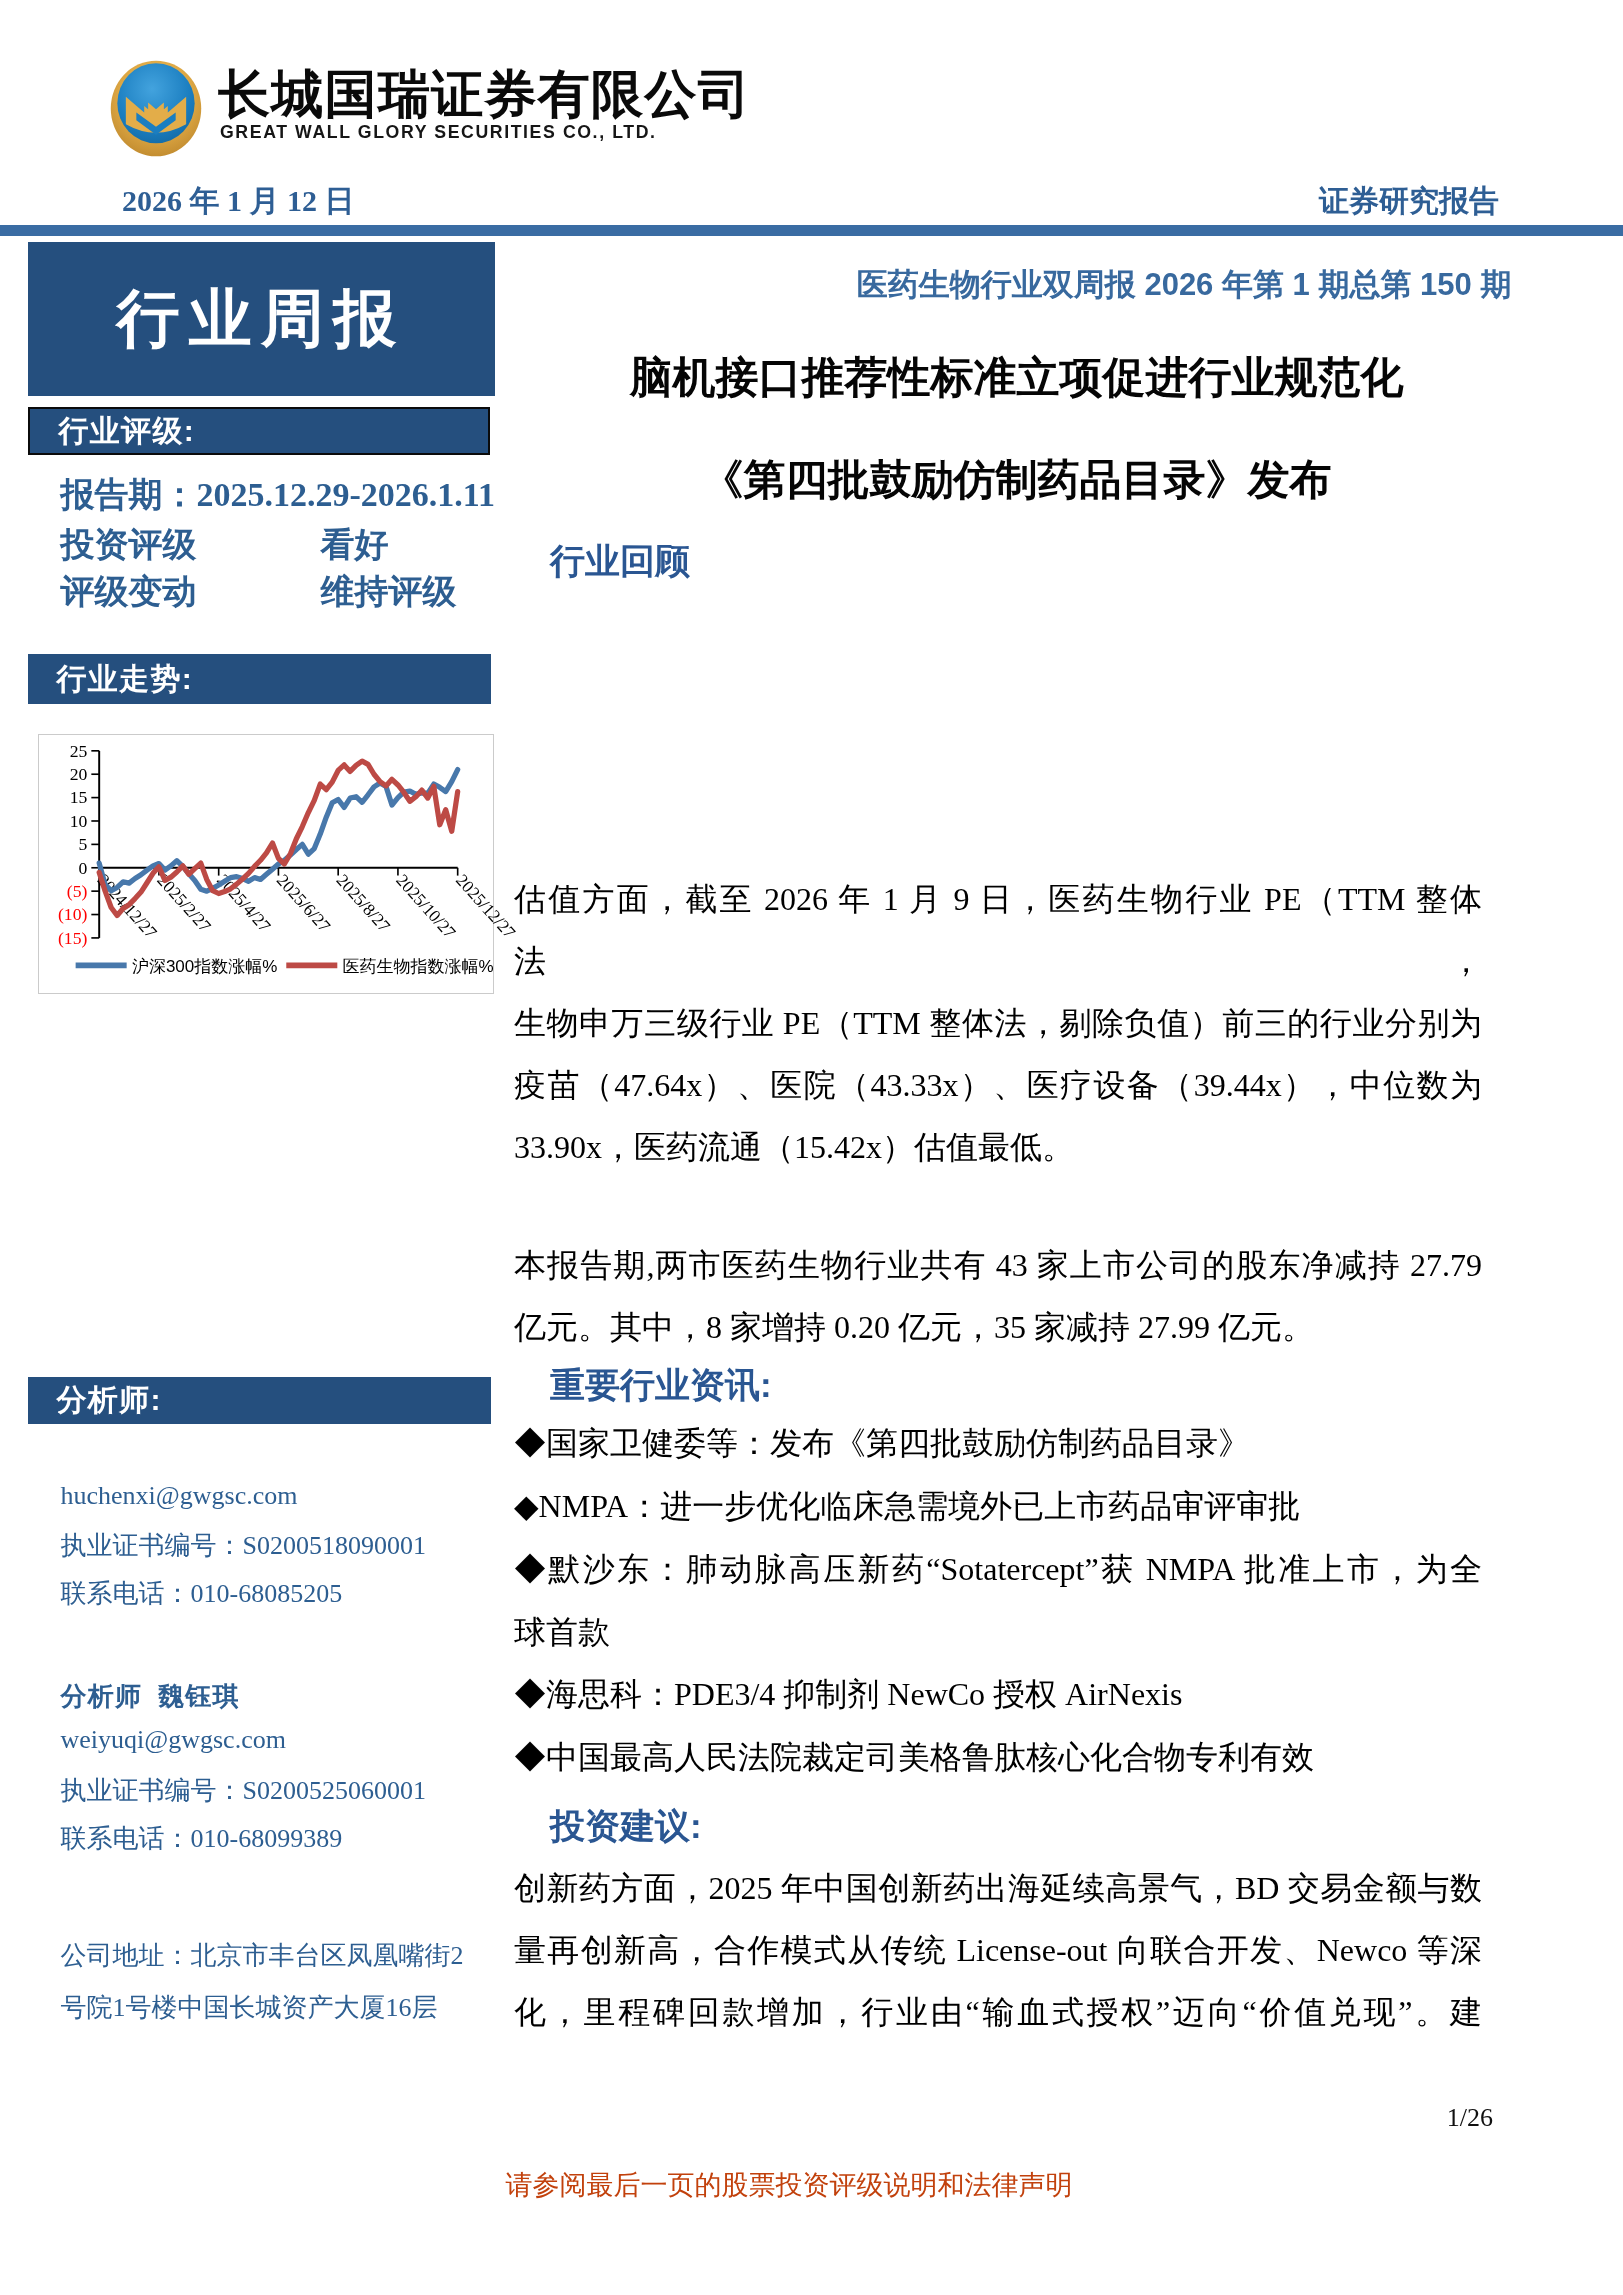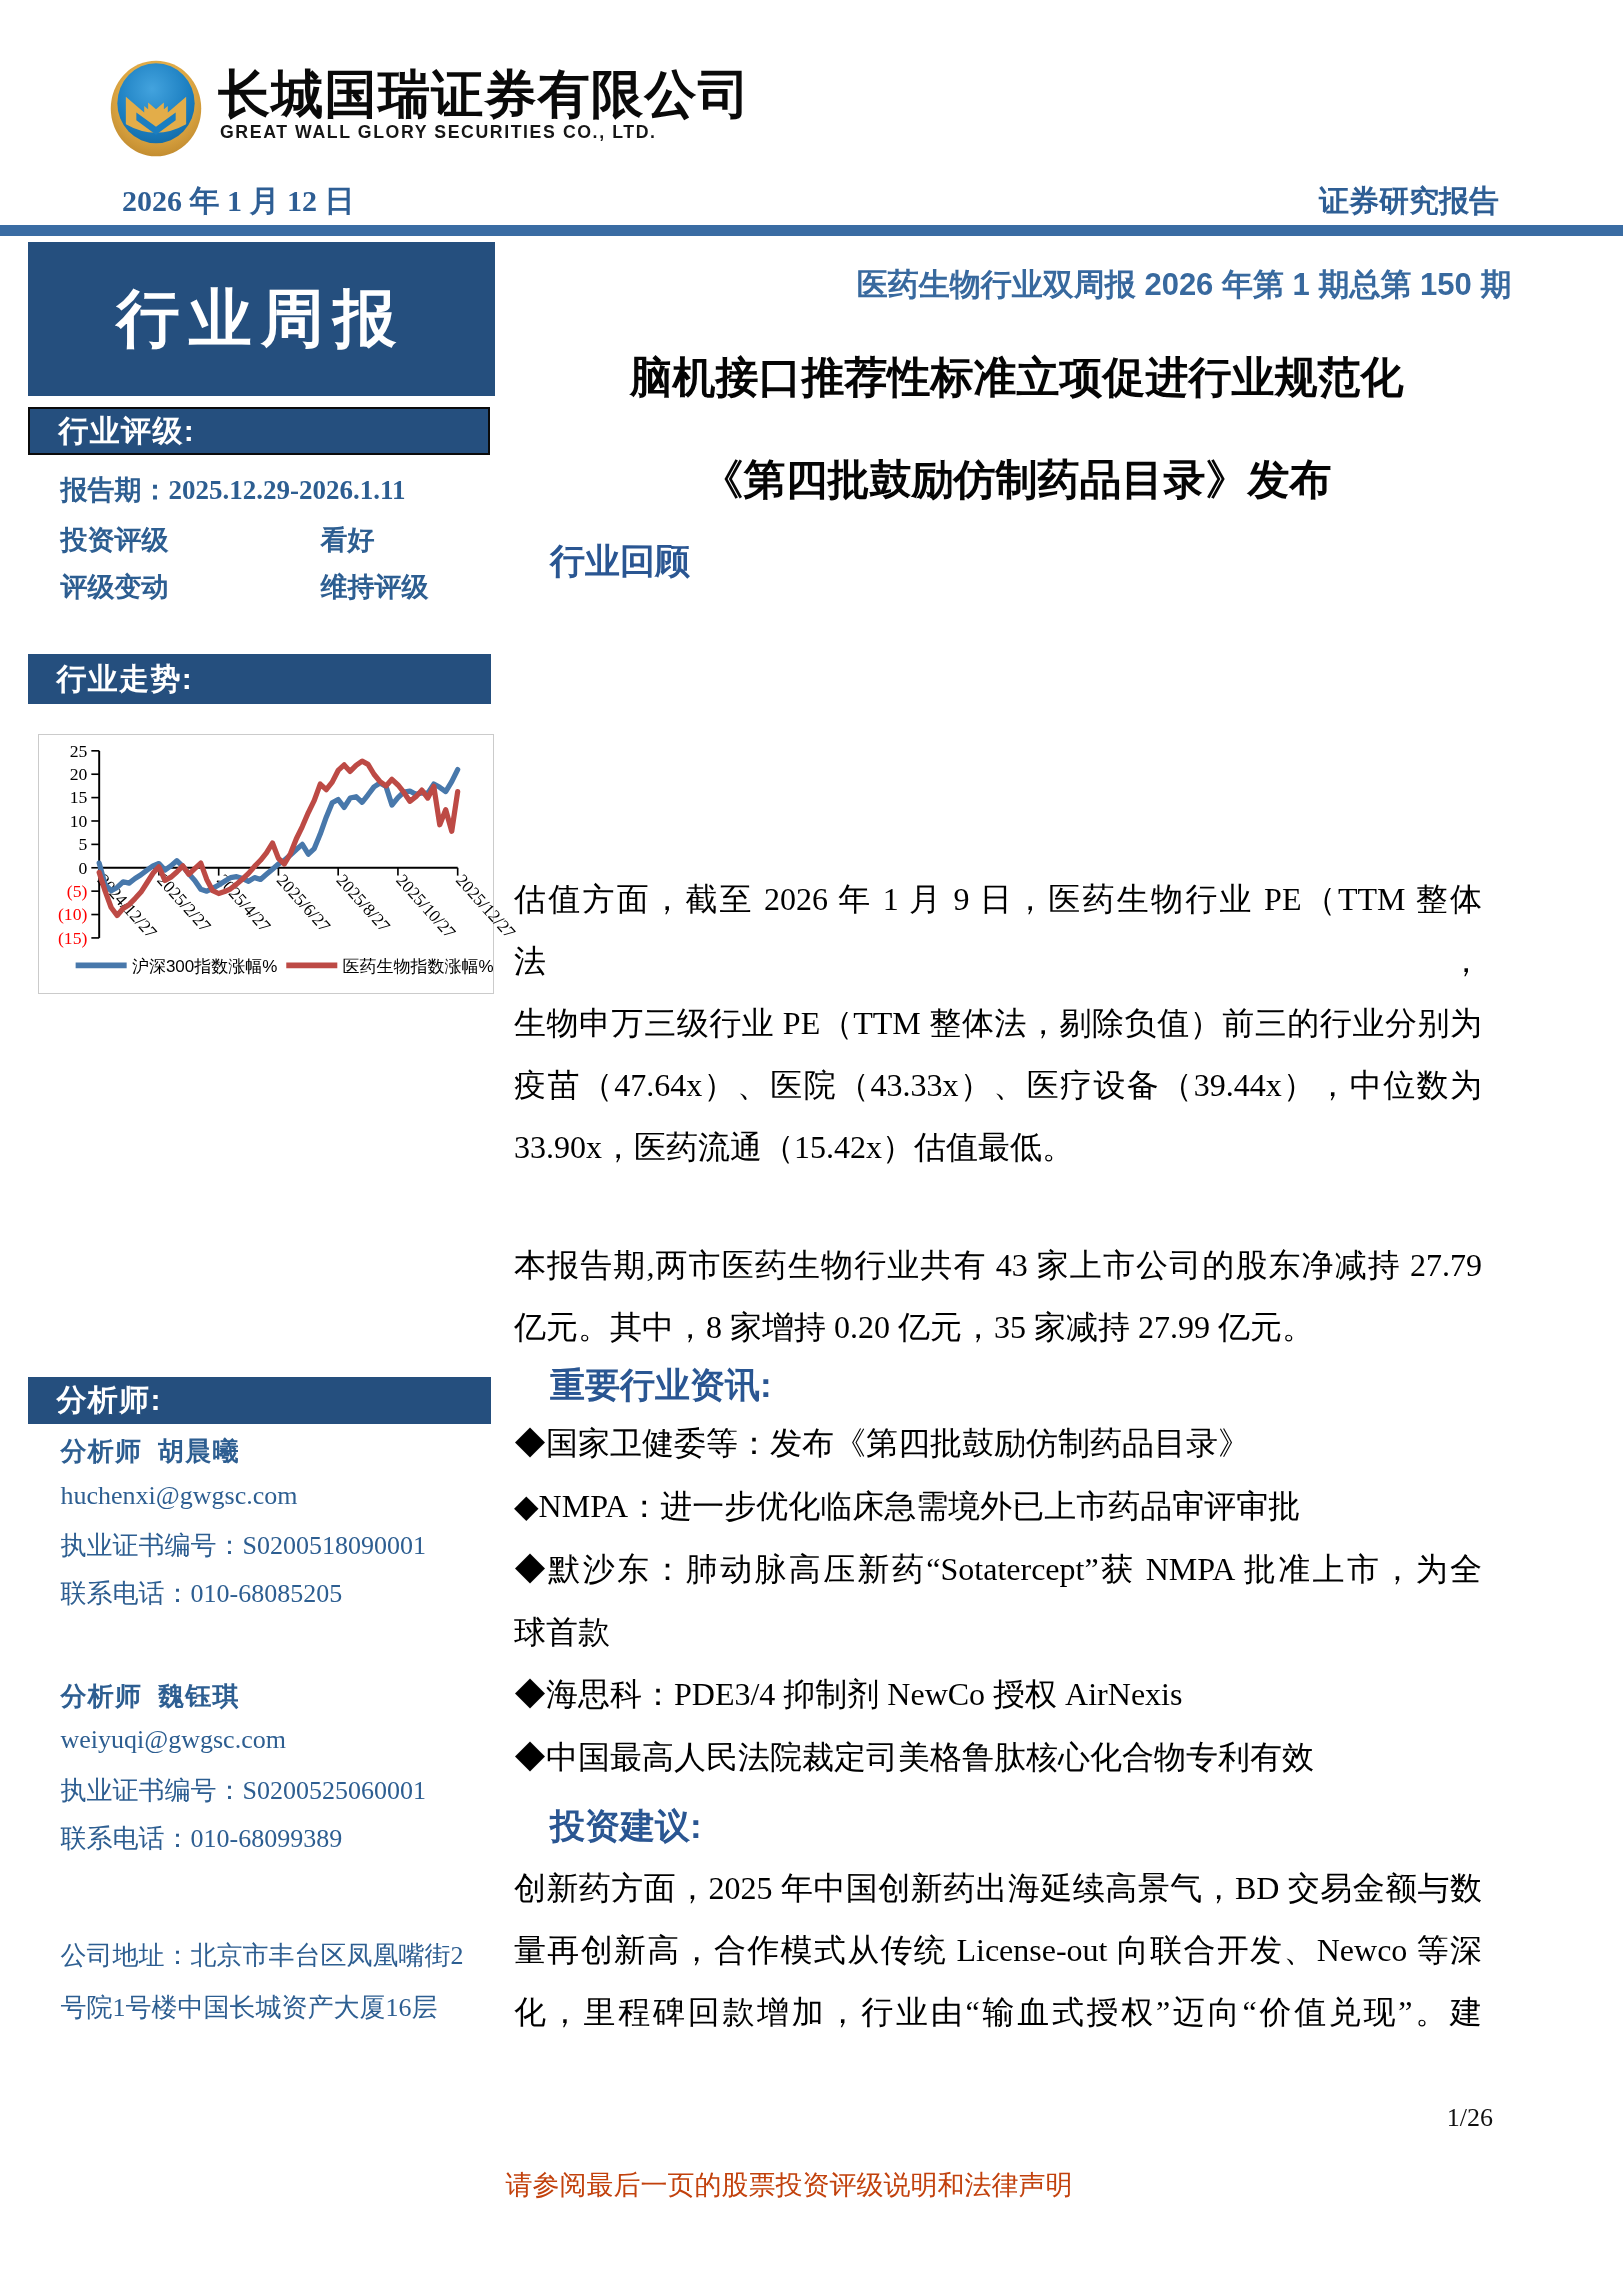--- a/index.html
+++ b/index.html
@@ -14,21 +14,21 @@
   .topbar{left:0;top:225px;width:1623px;height:11px;background:#3a6ca3;}
   
   .sidebar{left:27.5px;top:242px;width:467px;height:1819px;}
   .side-titlebox{left:0;top:0;width:467px;height:154px;background:#254f7e;display:flex;align-items:center;justify-content:center;}
   .side-titlebox span{font-family:"Liberation Sans",sans-serif;font-weight:bold;font-size:63px;letter-spacing:9.2px;color:#fff;}
   .side-bar{width:463px;background:#254f7e;display:flex;align-items:center;box-sizing:border-box;padding-left:29px;}
   .side-bar span{font-family:"Liberation Sans",sans-serif;font-weight:bold;font-size:30px;color:#fff;letter-spacing:1.3px;}
   .bar-rating{left:0;top:165px;height:48px;border:2.6px solid #0b0b0b;width:462px;}
   .bar-trend{left:0;top:412px;height:50px;}
   .bar-analyst{left:0;top:1135px;height:47px;}
-  .side-row{left:0;width:467px;box-sizing:border-box;padding-left:33px;font-size:27px;font-weight:bold;color:#2d5e91;white-space:nowrap;}
+  .side-row{left:0;width:467px;box-sizing:border-box;padding-left:33px;font-size:34px;font-weight:bold;color:#2d5e91;white-space:nowrap;}
   .row-period{top:230px;}
   .row-invest{top:280px;}
   .row-change{top:327px;}
   .side-row .val{position:absolute;left:293px;}
   .chartbox{left:10.5px;top:492px;width:454px;height:258px;background:#fff;border:1.3px solid #cbcbcb;}
   .chartbox svg{overflow:visible;}
   .an-row{left:0;width:467px;box-sizing:border-box;padding-left:33px;font-size:26px;color:#2d5e91;white-space:nowrap;}
   .an-name{font-weight:bold;letter-spacing:1.3px;}
   .an-r1{top:1192px;} .an-r2{top:1239px;} .an-r3{top:1286px;} .an-r4{top:1334px;}
   .an-r5{top:1437px;} .an-r6{top:1483px;} .an-r7{top:1531px;} .an-r8{top:1579px;}
@@ -158,21 +158,20 @@
         <text x="142" y="362" font-size="26" font-family="&quot;Liberation Sans&quot;,sans-serif" fill="#000">沪深300指数涨幅%</text>
         <line x1="378" y1="352" x2="456" y2="352" stroke="#bd4a45" stroke-width="9"></line>
         <text x="464" y="362" font-size="26" font-family="&quot;Liberation Sans&quot;,sans-serif" fill="#000">医药生物指数涨幅%</text>
       </svg>
   </div>
 
   <div class="abs side-bar bar-analyst">
     <span>分析师:</span>
   </div>
 
-  <div class="abs an-row an-name an-r1"><span>分析师</span>&nbsp;&nbsp;<span>胡晨曦</span></div>
   <div class="abs an-row an-r2">huchenxi@gwgsc.com</div>
   <div class="abs an-row an-r3"><span>执业证书编号：</span><span>S0200518090001</span></div>
   <div class="abs an-row an-r4"><span>联系电话：</span><span>010-68085205</span></div>
 
   <div class="abs an-row an-name an-r5"><span>分析师</span>&nbsp;&nbsp;<span>魏钰琪</span></div>
   <div class="abs an-row an-r6">weiyuqi@gwgsc.com</div>
   <div class="abs an-row an-r7"><span>执业证书编号：</span><span>S0200525060001</span></div>
   <div class="abs an-row an-r8"><span>联系电话：</span><span>010-68099389</span></div>
 
   <div class="abs addr">公司地址：北京市丰台区凤凰嘴街2号院1号楼中国长城资产大厦16层</div>

